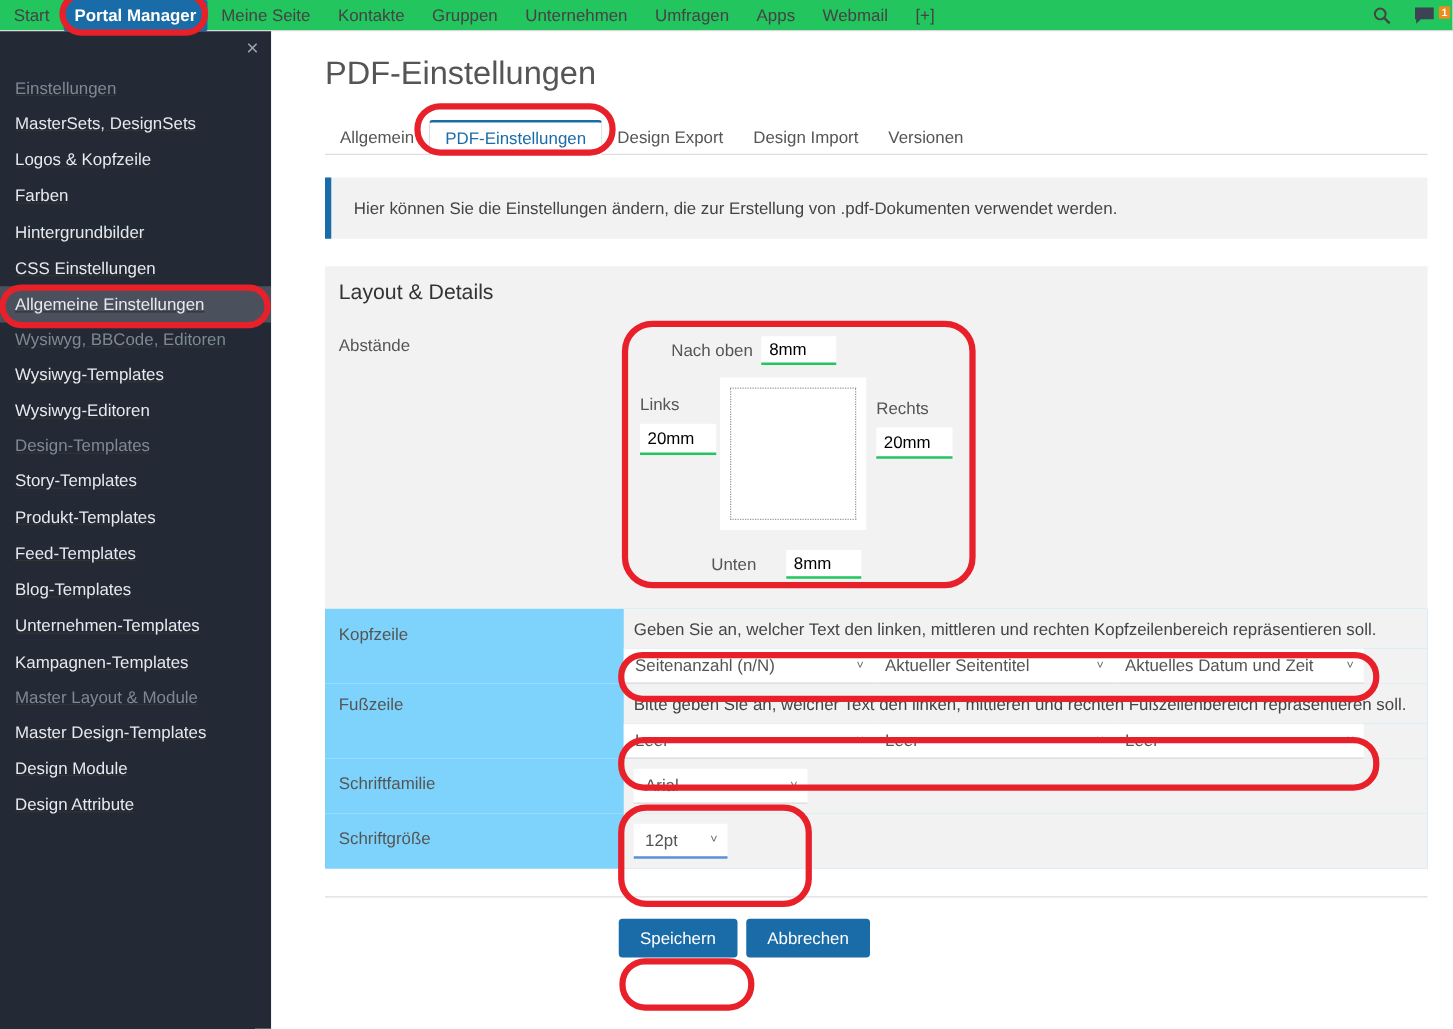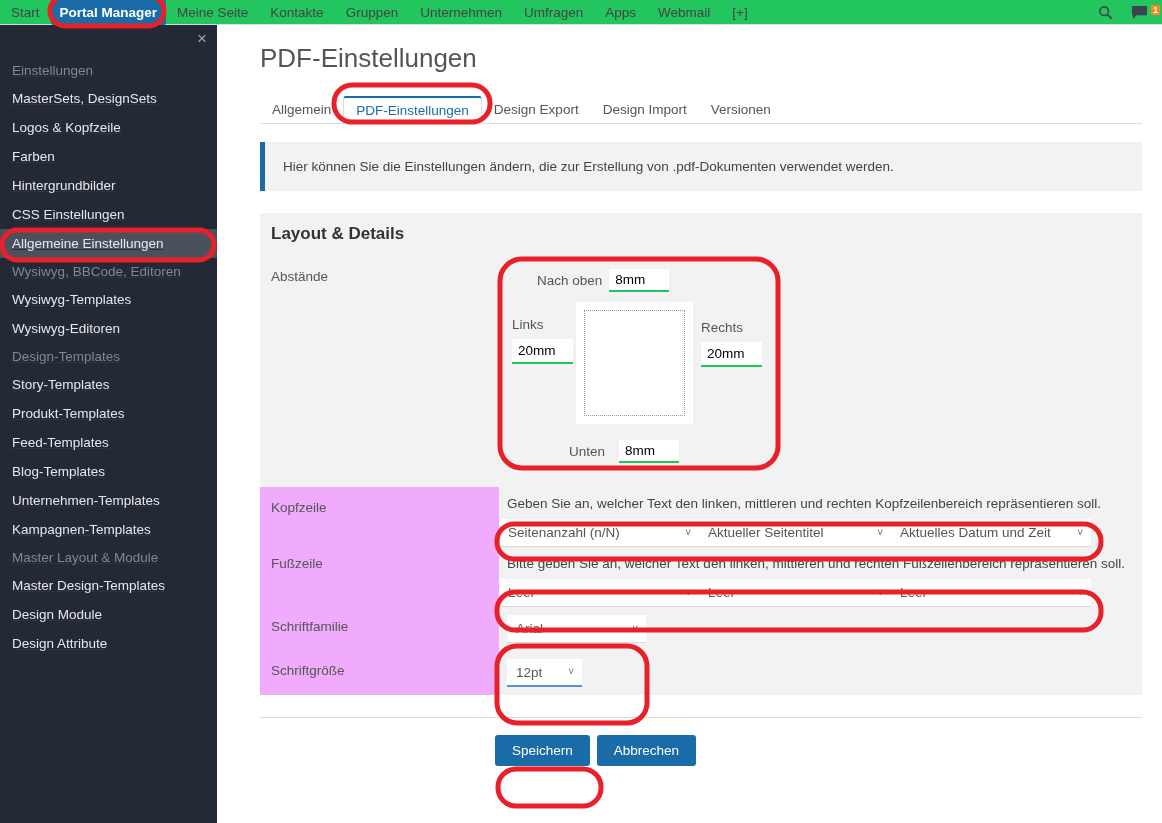--- a/index.html
+++ b/index.html
@@ -74,47 +74,47 @@
   
   #info-banner{
     margin:18px 0 0 43px;width:882px;background:#f2f2f2;
     border-left:5px solid #1a6ca8;box-sizing:border-box;
     padding:17px 0 17px 18px;font-size:13.5px;color:#444;
   }
   
   #section-header{
     margin:22px 0 0 43px;width:882px;background:#f2f2f2;
     padding:11px 0 12px 11px;box-sizing:border-box;
-    font-size:17px;color:#333;font-weight:bold;
+    font-size:17px;color:#333;
   }
   
   .row{
     margin-left:43px;width:882px;box-sizing:border-box;display:flex;
-    background:#f0abfc;
+    background:#7dd3fc;
   }
   .row.shaded{background:#f2f2f2;}
   .row-label{
     width:239px;flex:0 0 239px;font-size:13.5px;color:#555;
     padding:13px 0 0 11px;box-sizing:border-box;
   }
   .row-ctl{flex:1 1 auto;padding:0;box-sizing:border-box;}
   
   #margins-box{
     position:relative;width:279px;height:219px;background:#f2f2f2;
     box-sizing:border-box;
   }
   .mg-label{font-size:13.5px;color:#555;}
   .mg-input{
     background:#ffffff;border:none;border-bottom:2px solid #22c55e;
     font-size:13.5px;color:#000000;font-family:"Liberation Sans",sans-serif;
     box-sizing:border-box;
   }
   #mg-top-row{position:absolute;left:38px;top:13px;display:flex;align-items:center;gap:7px;}
   #mg-top-input{width:60px;height:23px;padding:2px 6px;}
-  #mg-bottom-row{position:absolute;left:70px;top:184px;display:flex;align-items:center;gap:14px;}
+  #mg-bottom-row{position:absolute;left:70px;top:184px;display:flex;align-items:center;gap:24px;}
   #mg-bottom-input{width:60px;height:23px;padding:2px 6px;}
   #mg-left-col{position:absolute;left:13px;top:59px;}
   #mg-right-col{position:absolute;left:202px;top:62px;}
   .mg-side-input{width:61px;height:25px;padding:2px 6px;margin-top:6px;display:block;}
   #mg-page{
     position:absolute;left:77px;top:46px;width:117px;height:122px;
     background:#ffffff;box-sizing:border-box;
   }
   #mg-page-inner{
     position:absolute;left:8px;top:8px;right:8px;bottom:8px;

